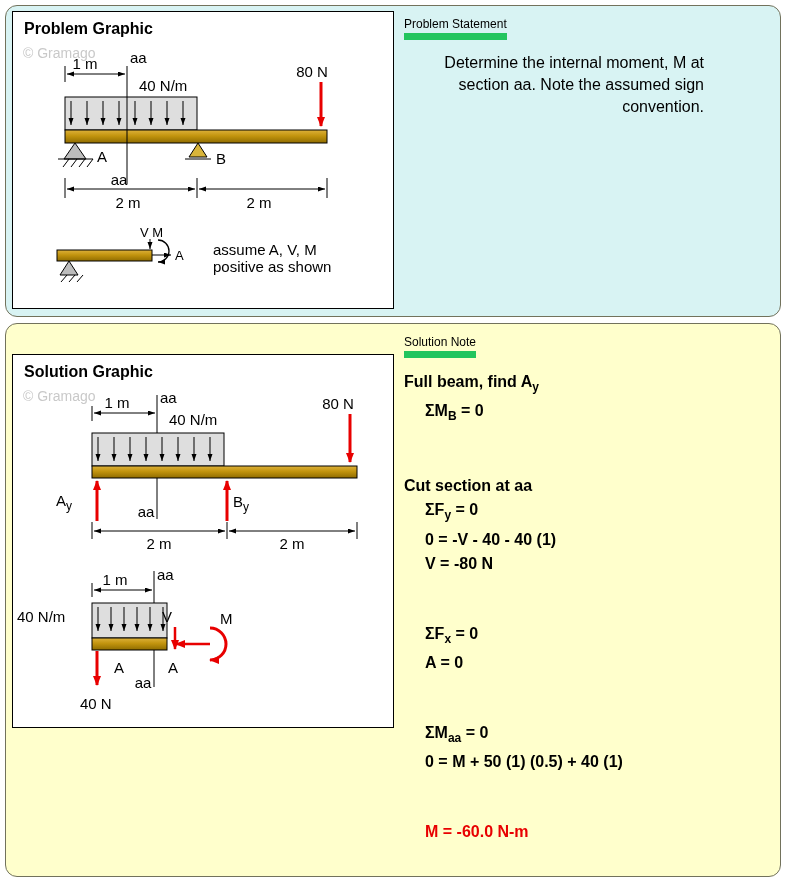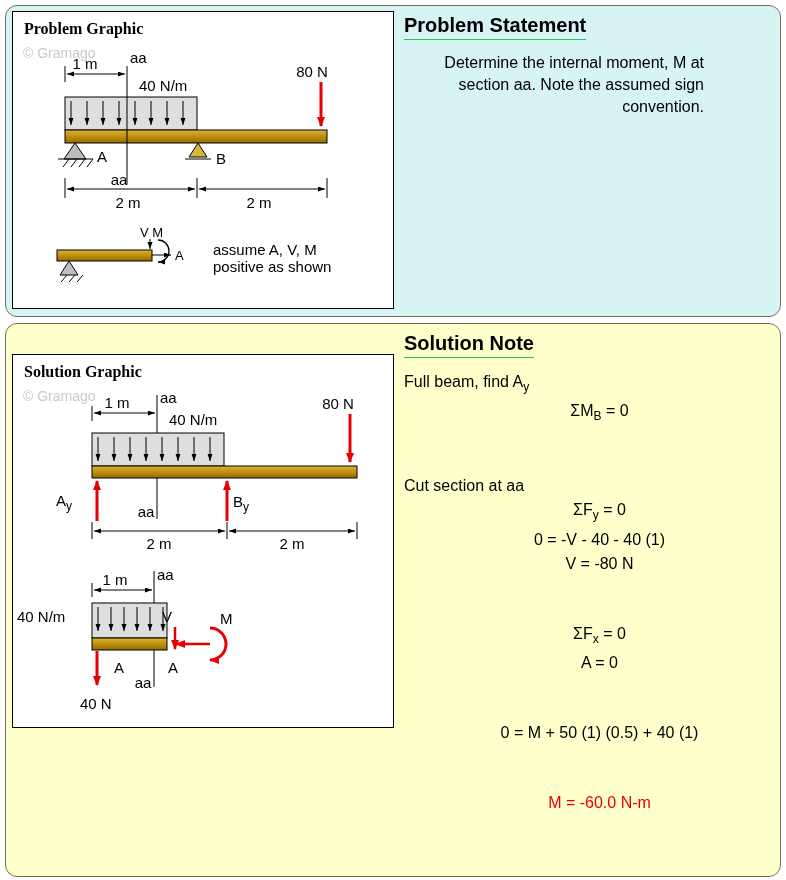--- a/index.html
+++ b/index.html
@@ -4,30 +4,30 @@
 <style>
   html,body{margin:0;padding:0;}
   body{width:786px;height:880px;position:relative;background:#ffffff;
        font-family:"Liberation Sans",sans-serif;color:#000;}
   .panel{position:absolute;left:5px;width:774px;border:1px solid #72725c;border-radius:12px;}
   #panel-top{top:5px;height:310px;background:#d8f3f3;}
   #panel-bottom{top:323px;height:552px;background:#ffffcc;}
   .gbox{position:absolute;left:6px;background:#ffffff;border:1px solid #000;}
   #problem-box{top:5px;width:380px;height:296px;}
   #solution-box{top:14px;width:380px;height:372px;margin-top:16px;}
-  .box-title{font-weight:bold;font-size:16px;padding:7px 0 0 11px;line-height:19px;font-family:Liberation Serif, serif;}
+  .box-title{font-weight:bold;font-size:16px;padding:7px 0 0 11px;line-height:19px;}
   .right-col{position:absolute;left:398px;top:8px;width:370px;}
-  .col-heading{display:inline-block;font-weight:bold;font-size:20px;
-               border-bottom:1px solid #22c55e;padding-bottom:2px;}
+  .col-heading{display:inline-block;font-weight:normal;font-size:12px;
+               border-bottom:7px solid #22c55e;padding-bottom:2px;}
   .statement{font-size:16px;line-height:22px;width:292px;margin:12px 0 0 8px;text-align:right;}
   .steps{margin-top:12px;font-size:16px;}
   .step-group{margin-bottom:46px;}
   .step-group:last-child{margin-bottom:0;}
-  .step-line{line-height:24px;}
-  .step-line.indent{padding-left:21px;text-align:center;}
+  .step-line{line-height:24px;font-weight:bold;}
+  .step-line.indent{padding-left:21px;}
   .step-line sub{font-size:12px;}
   .step-line.answer{color:#e80000;}
   svg{display:block;}
   svg text{font-size:15px;fill:#000;}
   svg text.sm{font-size:13px;}
   svg text.wm{font-size:14px;fill:#c9c9c9;}
 </style>
 </head>
 <body>
 
@@ -263,20 +263,21 @@
           <div class="step-line"><span>Cut section at aa</span></div>
           <div class="step-line indent"><span>ΣF</span><sub>y</sub><span> = 0</span></div>
           <div class="step-line indent"><span>0 = -V - 40 - 40 (1)</span></div>
           <div class="step-line indent"><span>V = -80 N</span></div>
         </div>
         <div class="step-group">
           <div class="step-line indent"><span>ΣF</span><sub>x</sub><span> = 0</span></div>
           <div class="step-line indent"><span>A = 0</span></div>
         </div>
         <div class="step-group">
+          <div class="step-line indent"><span>ΣM</span><sub>aa</sub><span> = 0</span></div>
           <div class="step-line indent"><span>0 = M + 50 (1) (0.5) + 40 (1)</span></div>
         </div>
         <div class="step-group">
           <div class="step-line indent answer"><span>M = -60.0 N-m</span></div>
         </div>
       </div>
   </div>
 </div>
 
 </body></html>

